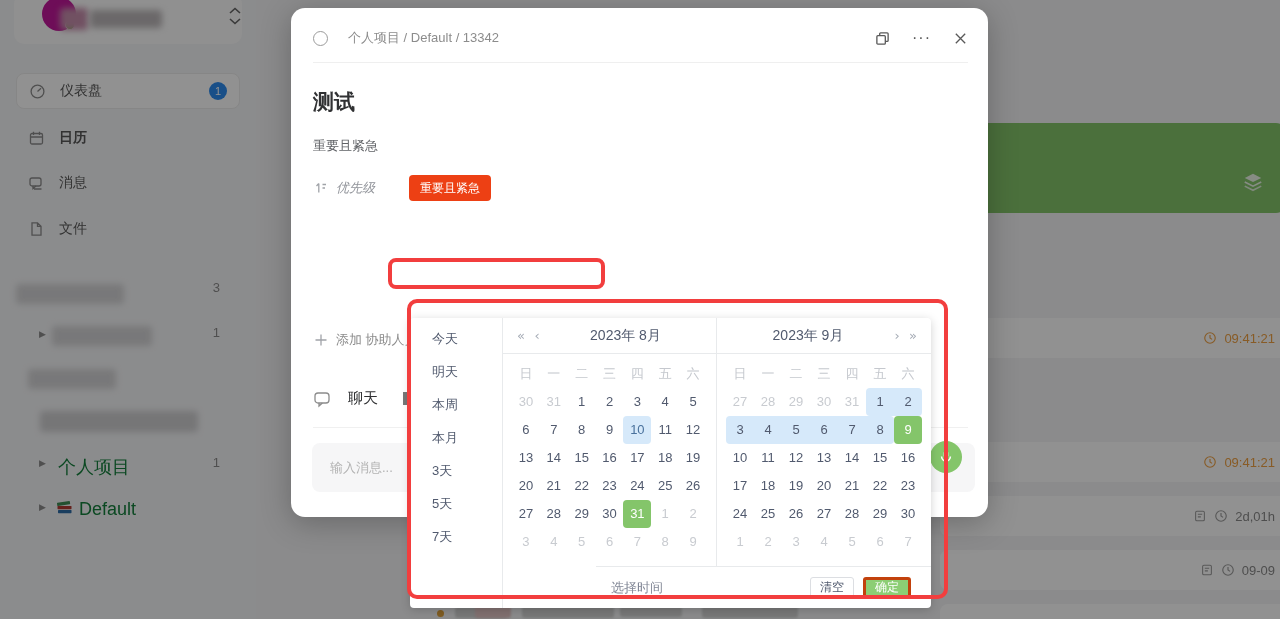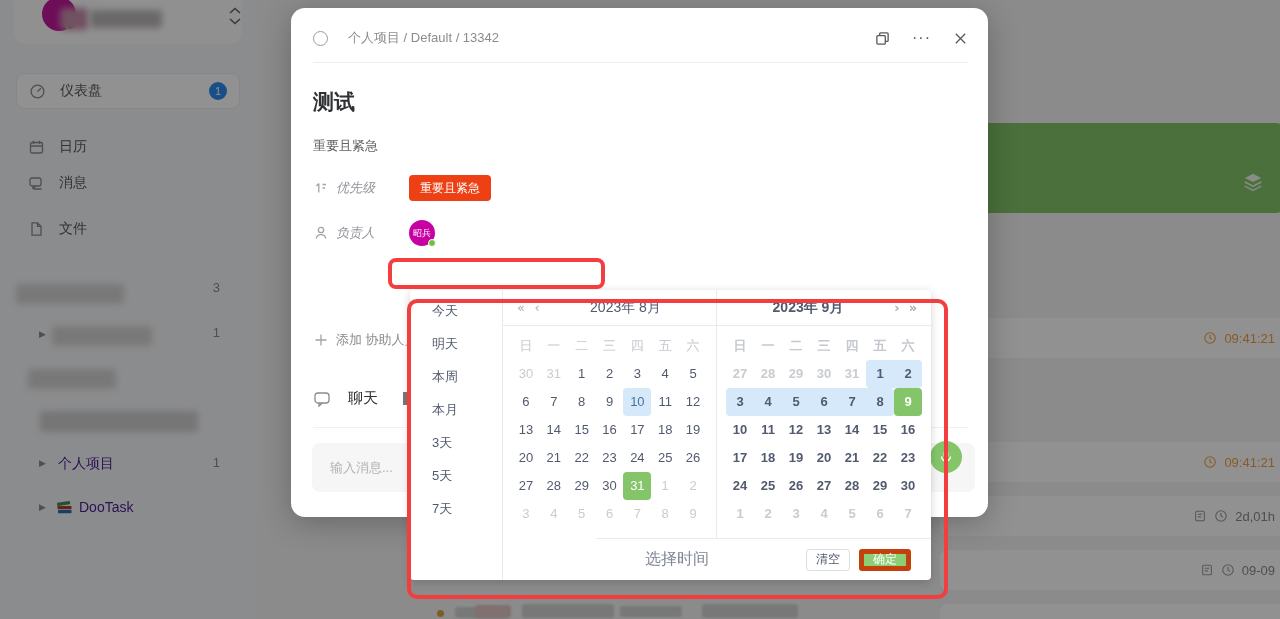--- a/index.html
+++ b/index.html
@@ -12,21 +12,21 @@
   .user-avatar { position:absolute; left:28px; top:3px; width:34px; height:34px; border-radius:50%; background:#C2179B; }
   .user-avatar .dot { position:absolute; right:1px; bottom:1px; width:10px; height:10px; border-radius:50%; background:#6DC144; border:1.5px solid #fff; }
   .blur { background:#BDB8BA; filter:blur(3px); border-radius:4px; position:absolute; }
   .chev { position:absolute; left:212px; top:11px; width:18px; height:22px; color:#666; }
   .menu-item { position:absolute; left:16px; width:224px; height:36px; display:flex; align-items:center; padding:0 12px; color:#595959; font-size:14px; }
   .menu-item.sel { background:#FFFFFF; border:1px solid #ECECEC; border-radius:8px; }
   .menu-item svg { width:17px; height:17px; margin-right:14px; stroke:#8C8C8C; fill:none; stroke-width:1.3; }
   .menu-badge { margin-left:auto; background:#2D8CF0; color:#fff; font-size:11px; min-width:18px; height:18px; border-radius:9px; display:flex; align-items:center; justify-content:center; }
   .side-count { position:absolute; right:36px; font-size:13px; color:#8C8C8C; }
   .tri { position:absolute; font-size:9px; color:#8C8C8C; }
-  .proj-label { position:absolute; font-size:14px; color:#4c1d95; }
+  .proj-label { position:absolute; font-size:18px; color:#15803d; }
 
   
   .mainbg { position:absolute; left:256px; top:0; width:1024px; height:619px; background:#F4F5F6; z-index:1; }
   .green-card { position:absolute; left:684px; top:123px; width:346px; height:90px; border-radius:10px; background:#84C56A; }
   .green-card svg { position:absolute; right:22px; top:48px; width:22px; height:22px; }
   .bg-card { position:absolute; left:684px; width:347px; height:40px; border-radius:8px; background:#FFFFFF; display:flex; align-items:center; justify-content:flex-end; gap:7px; padding-right:12px; font-size:13px; }
   .bg-card svg { width:14px; height:14px; }
   .t-orange { color:#EFA143; }
   .t-orange svg { stroke:#EFA143; }
   .t-gray { color:#8A8A8A; }
@@ -58,46 +58,46 @@
   .chat-head svg { width:18px; height:18px; stroke:#8C8C8C; fill:none; stroke-width:1.3; margin-right:17px; }
   .chat-title { font-size:15px; font-weight:normal; color:#303133; }
   .chat-sliver { position:absolute; left:112px; top:384px; width:5px; height:13px; background:#4A4A4A; opacity:.75; }
   .chat-div { position:absolute; left:22px; right:20px; top:419px; border-top:1px solid #F0F0F0; }
   .msg-input { position:absolute; left:21px; top:435px; width:663px; height:49px; background:#F6F6F7; border-radius:8px; display:flex; align-items:center; padding:0 18px; }
   .msg-input .ph { font-size:13px; color:#B3B3B3; }
   .mic-btn { position:absolute; left:639px; top:433px; width:32px; height:32px; border-radius:50%; background:#84C56A; display:flex; align-items:center; justify-content:center; }
   .mic-btn svg { width:16px; height:16px; stroke:#fff; fill:none; stroke-width:1.5; }
 
   
-  .picker { position:absolute; left:410px; top:290px; width:521px; height:290px; background:#fff; border-radius:4px; z-index:30; box-shadow:0 2px 10px rgba(0,0,0,.18); display:flex; }
+  .picker { position:absolute; left:410px; top:318px; width:521px; height:290px; background:#fff; border-radius:4px; z-index:30; box-shadow:0 2px 10px rgba(0,0,0,.18); display:flex; }
   .shortcuts { width:93px; border-right:1px solid #E8EAEC; padding-top:4px; }
   .shortcut { height:33px; line-height:33px; padding-left:22px; font-size:13px; color:#515A6E; cursor:pointer; }
   .cal-area { flex:1; position:relative; }
   .pane { position:absolute; top:0; width:214px; height:248px; }
   .pane.p0 { left:0; border-right:1px solid #E8EAEC; }
-  .pane.p1 { left:214px;font-weight:bold; }
+  .pane.p1 { left:214px; }
   .pane-head { height:36px; border-bottom:1px solid #E8EAEC; display:flex; align-items:center; padding:0 10px; }
   .pane-title { flex:1; text-align:center; font-size:14px; color:#515A6E; }
   .navi { color:#A5ABB5; font-size:13px; width:16px; text-align:center; cursor:pointer; font-family:"DejaVu Sans",sans-serif; }
   .grid { padding:6px 9px 0; }
   .wrow { display:flex; }
   .day { width:28px; height:28px; line-height:28px; text-align:center; font-size:13px; color:#515A6E; cursor:pointer; }
   .wd { color:#C5C8CE; cursor:default; }
   .day-out { color:#C8CBD0; }
   .day-today { background:#D6E9FA; border-radius:4px; color:#49719C; }
   .day-range { background:#D6E9FA; }
   .day-rs { border-radius:4px 0 0 4px; }
   .day-re { border-radius:0 4px 4px 0; }
   .day-sel { background:#84C56A; color:#fff; border-radius:4px; }
   .p-footer { position:absolute; left:93px; right:0; bottom:0; height:42px; border-top:1px solid #E8EAEC; display:flex; align-items:center; padding:0 20px 0 15px; }
-  .sel-time { font-size:16px; color:#808695; cursor:pointer;margin-left:34px; }
+  .sel-time { font-size:13px; color:#808695; cursor:pointer; }
   .btns { margin-left:auto; display:flex; gap:9px; }
   .btn { font-size:12px; height:22px; padding:0 9px; border-radius:3px; display:flex; align-items:center; cursor:pointer; }
   .btn-plain { background:#fff; border:1px solid #DCDEE2; color:#515A6E; }
-  .btn-green { background:#8CCE74; border:5px solid #c2410c; color:#fff;text-align:center; }
+  .btn-green { background:#8CCE74; border:3px solid #c2410c; color:#fff;text-align:center; }
 
   
   .anno { position:absolute; border:4px solid #F23E3E; pointer-events:none; z-index:40; }
   .anno1 { left:388px; top:258px; width:217px; height:31px; border-radius:8px; }
   .anno2 { left:407px; top:299px; width:541px; height:300px; border-radius:10px; }
 </style>
 </head>
 <body>
 
 <div class="sidebar">
@@ -114,21 +114,21 @@
 
   <div id="side-menu">
       <div class="menu-item sel" style="top: 73px;">
         <svg viewBox="0 0 17 17">
           <circle cx="8.5" cy="8.5" r="6.4"></circle>
           <path d="M8.5 8.5 L12 5.3"></path>
         </svg>
         <span>仪表盘</span>
         <span class="menu-badge">1</span>
       </div>
-      <div class="menu-item" style="top: 129px;">
+      <div class="menu-item" style="top: 120px; font-weight: bold;">
         <svg viewBox="0 0 17 17">
           <rect x="2.5" y="3.5" width="12" height="10.5" rx="1.5"></rect>
           <path d="M5.5 1.8 V5 M11.5 1.8 V5 M2.5 7 H14.5"></path>
         </svg>
         <span>日历</span>
       </div>
       <div class="menu-item" style="top: 165px;">
         <svg viewBox="0 0 17 17">
           <rect x="2" y="3" width="11" height="8" rx="2"></rect>
           <path d="M5 11 v2.6 l3 -2.6 M6 14 h7.5"></path>
@@ -159,21 +159,21 @@
     <span class="side-count" style="top:455px;">1</span>
   </div>
 
   <div>
     <span class="tri" style="left:39px;top:502px;">▶</span>
     <svg style="position:absolute;left:56px;top:499px;width:17px;height:16px;" viewBox="0 0 17 16">
       <rect x="1" y="3" width="13" height="3.2" rx="0.6" fill="#3E8E55" transform="rotate(-8 7 4)"></rect>
       <rect x="1.5" y="7" width="14" height="3.2" rx="0.6" fill="#B23B33"></rect>
       <rect x="2" y="11" width="13.5" height="3.2" rx="0.6" fill="#2F6DA8"></rect>
     </svg>
-    <span class="proj-label" style="left:79px;top:499px;">DooTask</span>
+    <span class="proj-label" style="left:79px;top:499px;">Default</span>
   </div>
 </div>
 
 <div class="mainbg">
   <div class="green-card">
     <svg viewBox="0 0 24 24">
       <path d="M12 3 L21 7.5 L12 12 L3 7.5 Z" fill="rgba(255,255,255,0.85)"></path>
       <path d="M3 12 L12 16.5 L21 12" stroke="rgba(255,255,255,0.85)" stroke-width="1.8" fill="none"></path>
       <path d="M3 16.5 L12 21 L21 16.5" stroke="rgba(255,255,255,0.75)" stroke-width="1.8" fill="none"></path>
     </svg>
@@ -248,31 +248,20 @@
   <div class="m-desc">重要且紧急</div>
 
   <div class="f-row" style="top:167px;">
     <svg viewBox="0 0 16 16">
         <path d="M5.8 3.5 V12.5 M3.5 6 L5.8 3.5 M9.5 4.5 H13 M9.5 8 H12"></path>
       </svg>
     <span class="f-label">优先级</span>
     <span class="prio-badge" id="prio-badge" style="background: rgb(237, 64, 20);">重要且紧急</span>
   </div>
 
-  <div class="f-row" style="top:212px;">
-    <svg viewBox="0 0 16 16">
-        <circle cx="8" cy="5" r="2.7"></circle>
-        <path d="M3.2 13.5 a4.9 4.9 0 0 1 9.6 0"></path>
-      </svg>
-    <span class="f-label">负责人</span>
-    <span class="avatar-s">
-        <span>昭兵</span>
-        <span class="dot"></span>
-      </span>
-  </div>
 
 
   <div class="f-row" style="top:323px;color:#8C8C8C;">
     <svg viewBox="0 0 16 16">
         <path d="M8 2.5 V13.5 M2.5 8 H13.5"></path>
       </svg>
     <span>添加 协助人员</span>
   </div>
 
   <div class="chat-head">

